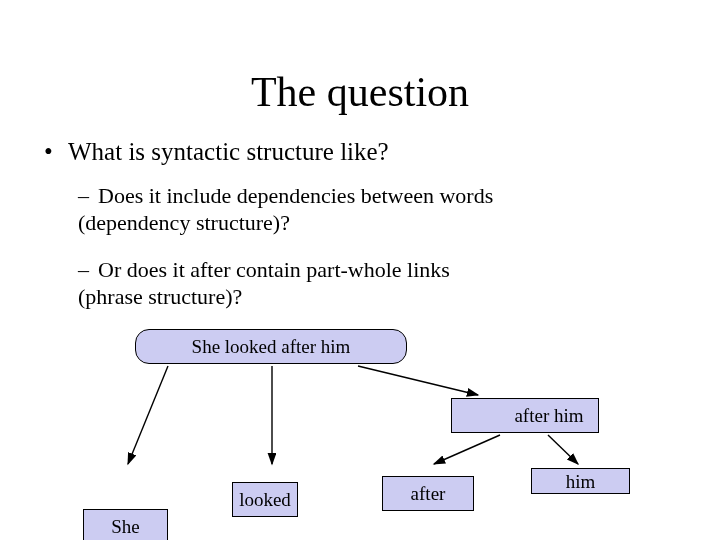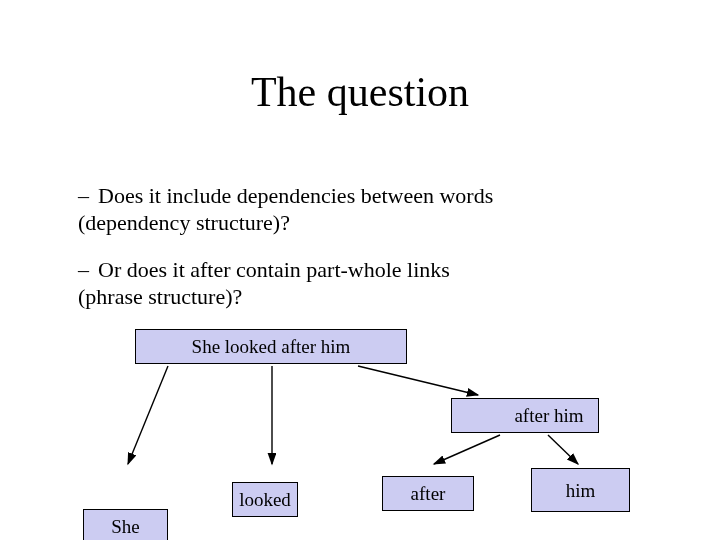--- a/index.html
+++ b/index.html
@@ -63,43 +63,46 @@
     background: #ccccf2;
     border: 1px solid #000000;
     font-size: 19px;
     line-height: 19px;
     text-align: center;
     display: flex;
     align-items: center;
     justify-content: center;
     box-sizing: border-box;
   }
-  #node-sentence { left: 135px; top: 329px; width: 272px; height: 35px; }
+  #node-sentence { left: 135px; top: 329px; width: 272px; height: 35px; border-radius: 14px; }
   #node-afterhim  { left: 451px; top: 398px; width: 148px; height: 35px; padding-left: 48px; }
   #node-she       { left: 83px;  top: 468px; width: 85px;  height: 35px; margin-top: 41px; }
   #node-looked    { left: 232px; top: 466px; width: 66px;  height: 35px; margin-top: 16px; }
   #node-after     { left: 382px; top: 476px; width: 92px;  height: 35px; }
-  #node-him       { left: 531px; top: 468px; width: 99px;  height: 44px; }
+  #node-him       { left: 531px; top: 468px; width: 99px;  height: 26px; }
 
   svg.arrows {
     position: absolute;
     left: 0;
     top: 0;
     width: 720px;
     height: 540px;
     pointer-events: none;
   }
 </style>
 </head>
 <body>
 
 <div class="slide">
 
   <div class="title">The question</div>
 
+  <div class="bullet-l1">
+    <span class="marker">•</span><span>What is syntactic structure like?</span>
+  </div>
 
   <div class="bullet-l2 b2a">
     <span class="marker">–</span><span>Does it include dependencies between words</span><br>
     <span class="ind">(dependency structure)?</span>
   </div>
 
   <div class="bullet-l2 b2b">
     <span class="marker">–</span><span>Or does it after contain part-whole links</span><br>
     <span class="ind">(phrase structure)?</span>
   </div>

